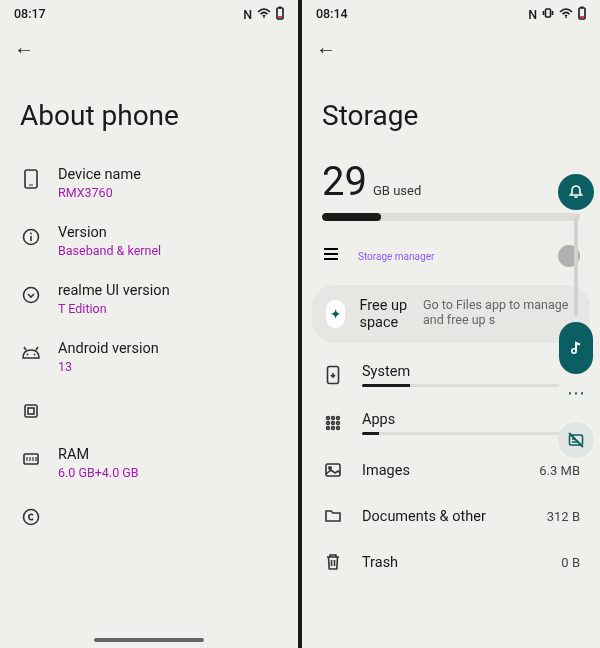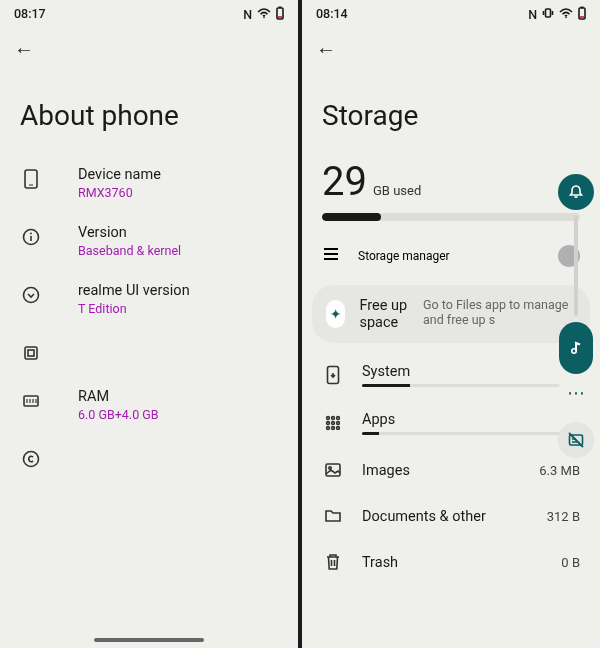--- a/index.html
+++ b/index.html
@@ -5,34 +5,34 @@
 *{margin:0;padding:0;box-sizing:border-box;font-family:-apple-system,Roboto,sans-serif;-webkit-font-smoothing:antialiased}
 body{width:600px;height:648px;background:#fff;display:flex;overflow:hidden}
 .screen{width:298px;height:648px;background:#efefec;position:relative;overflow:hidden}
 .sep{width:4px;height:648px;background:#1a1a1a}
 .statusbar{display:flex;justify-content:space-between;align-items:flex-start;padding:6px 14px 4px;font-size:12.5px;font-weight:500;color:#1a1a1a}
 .statusbar .icons{display:flex;gap:5px;align-items:center}
 .nav-back{padding:8px 14px 2px}
 .back-arrow{font-size:20px;color:#222;display:inline-block}
 .page-title{font-size:28px;font-weight:400;color:#1a1a1a;padding:38px 20px 22px;letter-spacing:0}
 .list{display:flex;flex-direction:column}
-.row{display:flex;align-items:flex-start;padding:12px 20px;gap:36px}
+.row{display:flex;align-items:flex-start;padding:12px 20px;gap:16px}
 .row .ic{width:22px;min-width:22px;height:22px;display:flex;align-items:center;justify-content:center;color:#333;margin-top:2px}
 .row .txt{display:flex;flex-direction:column;gap:2px;flex:1}
 .row .title{font-size:14.5px;color:#1a1a1a}
 .row .sub{font-size:12.5px;color:#a21caf}
 .storage-hero{padding:4px 20px 10px}
 .hero-line{display:flex;align-items:baseline;gap:6px}
 .hero-num{font-size:40px;font-weight:400;color:#1a1a1a}
 .hero-unit{font-size:13px;color:#333}
 .hero-total{font-size:13px;color:#333;margin-left:auto}
 .hero-bar{height:8px;border-radius:4px;background:#dcdcd8;margin-top:8px;overflow:hidden}
 .hero-bar>div{height:100%;background:#1a1a1a;border-radius:4px}
 .storage-manager{display:flex;align-items:center;padding:14px 20px;gap:18px}
-.storage-manager .lbl{font-size:12px;color:#000000;flex:1}
+.storage-manager .lbl{font-size:10px;color:#8b5cf6;flex:1}
 .toggle-hint{width:22px;height:22px;border-radius:11px;background:#b0b0b0}
 .free-up{margin:4px 10px 8px;background:#e6e7e3;border-radius:22px;display:flex;align-items:center;padding:12px 14px;gap:14px}
 .free-up .badge{width:28px;height:28px;border-radius:14px;background:#fff;display:flex;align-items:center;justify-content:center;font-size:14px;color:#0b5e62}
 .free-up .txt{display:flex;gap:1px}
 .cat{display:flex;align-items:center;padding:12px 20px;gap:18px}
 .cat .ic{width:22px;min-width:22px;height:22px;display:flex;align-items:center;justify-content:center;color:#333}
 .cat .body{flex:1;display:flex;flex-direction:column;gap:4px}
 .cat .body .top{display:flex;justify-content:space-between;align-items:center}
 .cat .body .name{font-size:14.5px;color:#1a1a1a}
 .cat .body .size{font-size:13px;color:#444}
@@ -102,20 +102,34 @@
             <path d="M6 8 L9 11 L12 8"></path>
           </svg>
         </span>
         <div class="txt">
           <span class="title">realme UI version</span>
           <span class="sub">T Edition</span>
         </div>
       </div>
       <div class="row">
         <span class="ic">
+          <svg width="20" height="16" viewBox="0 0 20 16">
+            <path d="M2 13 Q2 5 10 5 Q18 5 18 13 Z"></path>
+            <circle cx="6.5" cy="9.5" r="0.9" fill="currentColor" stroke="none"></circle>
+            <circle cx="13.5" cy="9.5" r="0.9" fill="currentColor" stroke="none"></circle>
+            <path d="M5 5 L3 2 M15 5 L17 2"></path>
+          </svg>
+        </span>
+        <div class="txt">
+          <span class="title">Android version</span>
+          <span class="sub">13</span>
+        </div>
+      </div>
+      <div class="row">
+        <span class="ic">
           <svg width="18" height="18" viewBox="0 0 18 18">
             <rect x="3" y="3" width="12" height="12" rx="1.5"></rect>
             <rect x="6" y="6" width="6" height="6"></rect>
           </svg>
         </span>
       </div>
       <div class="row">
         <span class="ic">
           <svg width="18" height="16" viewBox="0 0 18 16">
             <rect x="2" y="3" width="14" height="10" rx="1"></rect>

